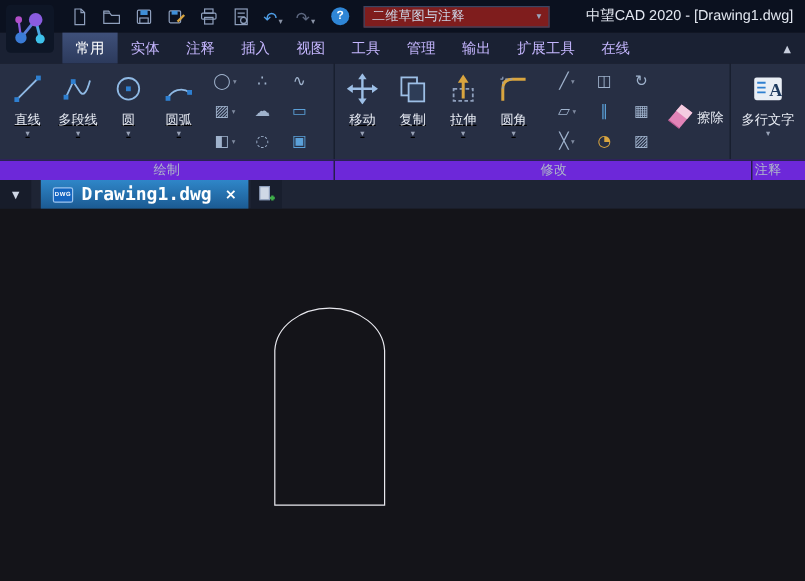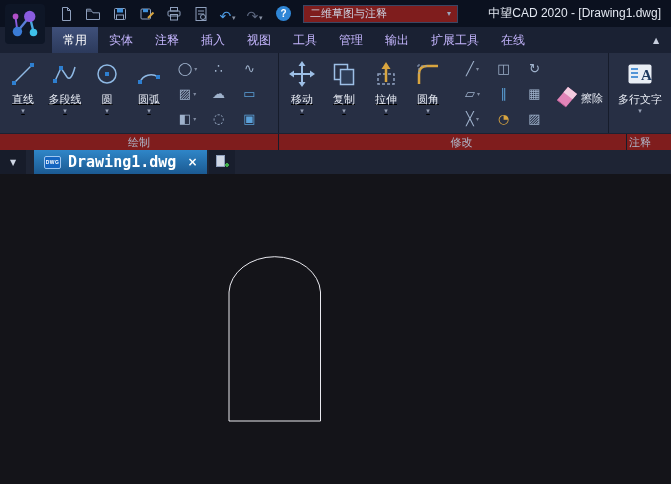--- a/index.html
+++ b/index.html
@@ -22,21 +22,21 @@
   .wtitle { margin-left:auto; padding-right:10px; color:#e2e7f0; font-size:12px; white-space:nowrap; }
 
   
   .tabrow { position:absolute; left:0; top:27px; width:671px; height:26px; background:#1a2133; display:flex; align-items:stretch; padding-left:52px; }
   .rtab { padding:0 11px; line-height:26px; font-size:12px; color:#c4b5fd; white-space:nowrap; }
   .rtab.active { background:linear-gradient(#3f507a,#2c3a5c); color:#ffffff; }
   .collapse { margin-left:auto; width:30px; display:flex; align-items:center; justify-content:center; color:#c7cedd; font-size:8px; font-family:"DejaVu Sans",sans-serif; }
 
   
   .ribbon { position:absolute; left:0; top:53px; width:671px; height:80px; background:#272f44; }
-  .plabels { position:absolute; left:0; top:133px; width:671px; height:17px; background:#7f1d1d; border-top:1px solid #1b2233; }
+  .plabels { position:absolute; left:0; top:133px; width:671px; height:17px; background:#6d28d9; border-top:1px solid #1b2233; }
   .plabel { position:absolute; top:0; height:17px; line-height:16px; text-align:center; font-size:11px; color:#aeb7c9; }
   .panel { position:absolute; top:0; height:80px; border-right:1px solid #161c2b; }
   .p-draw { left:0; width:279px; }
   .p-modify { left:279px; width:330px; }
   .p-annotate { left:609px; width:62px; border-right:none; }
 
   .bigrow { position:absolute; left:2px; top:2px; display:flex; }
   .bigbtn { width:42px; height:76px; display:flex; flex-direction:column; align-items:center; padding-top:5px; border-radius:2px;text-decoration:underline; }
   .bicon { width:28px; height:28px; display:flex; align-items:center; justify-content:center; }
   .blabel { font-size:11px; color:#e8ecf4; margin-top:4px; white-space:nowrap; }

